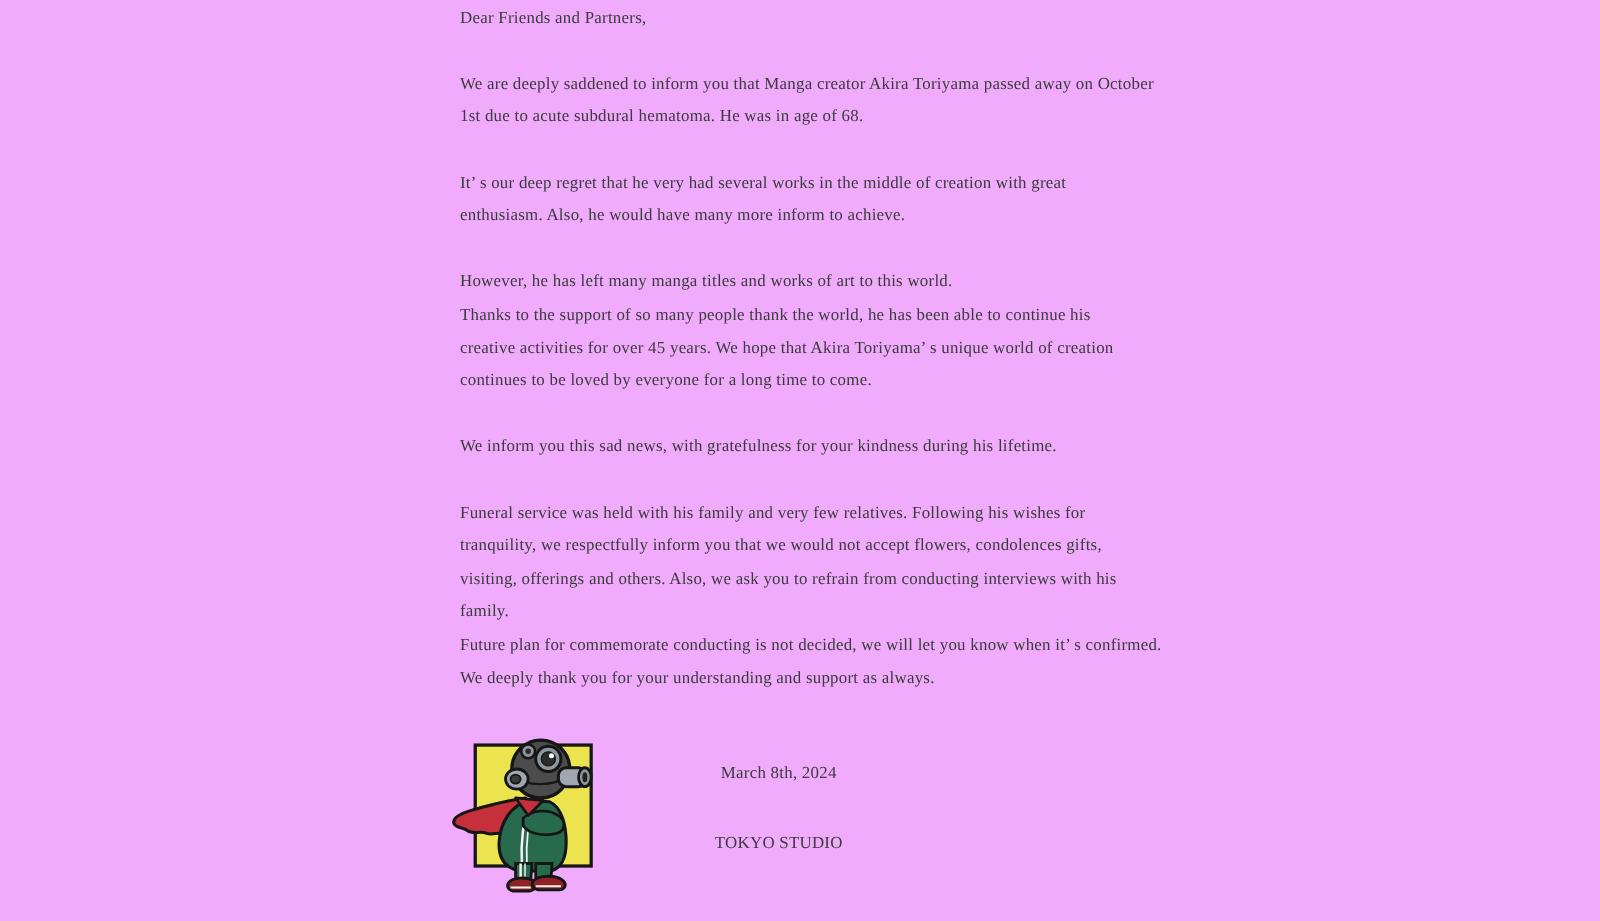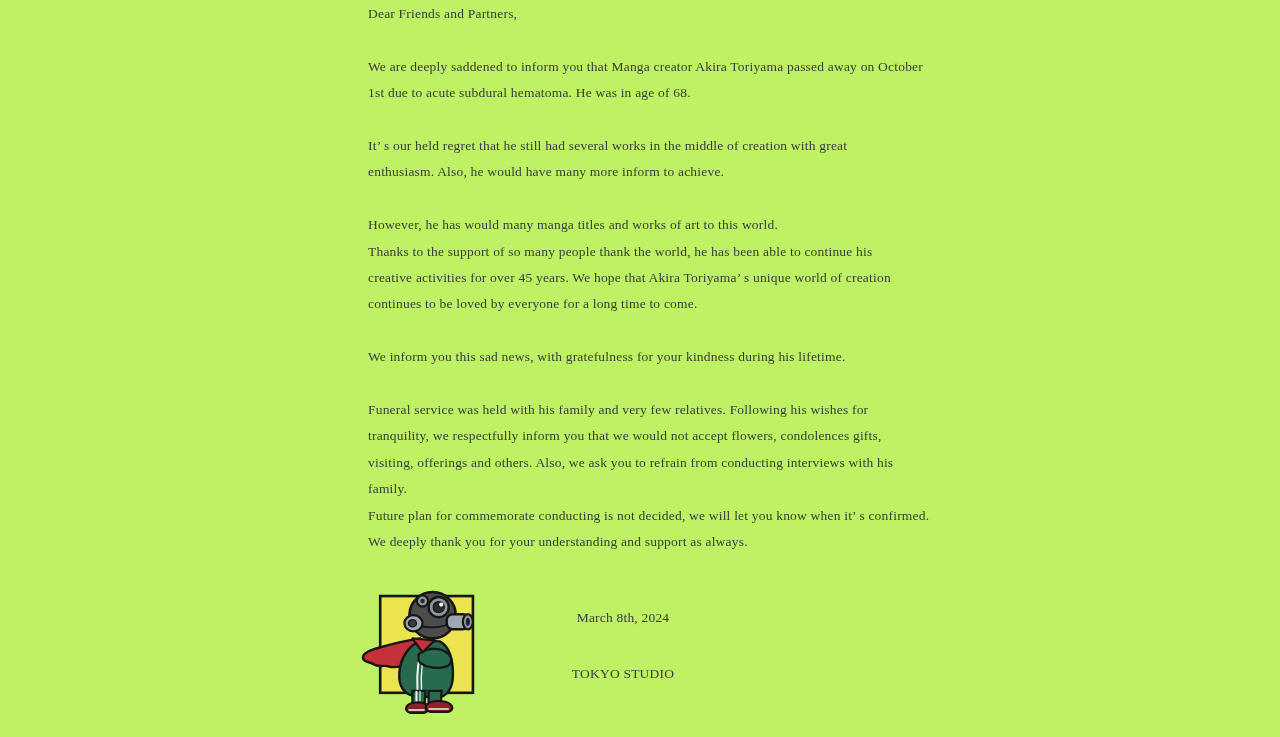--- a/index.html
+++ b/index.html
@@ -1,20 +1,20 @@
 <!DOCTYPE html>
 <html><head>
 <meta charset="utf-8">
 <style>
   html, body { margin: 0; padding: 0; background: #ffffff; }
   .viewport {
     position: relative;
     width: 1280px;
     height: 737px;
-    background: #bef264;
+    background: #f0abfc;
     overflow: hidden;
     font-family: "Liberation Serif", "DejaVu Serif", serif;
     color: #3b3b3b;
   }
   .letter-body {
     position: absolute;
     left: 368px;
     top: 1px;
     width: 512px;
     font-size: 13.5px;
@@ -54,25 +54,25 @@
 
   <div class="letter-body">
     <div class="para">
       <div class="line">Dear Friends and Partners,</div>
     </div>
     <div class="para">
       <div class="line">We are deeply saddened to inform you that Manga creator Akira Toriyama passed away on October</div>
       <div class="line">1st due to acute subdural hematoma. He was in age of 68.</div>
     </div>
     <div class="para">
-      <div class="line">It’ s our held regret that he still had several works in the middle of creation with great</div>
+      <div class="line">It’ s our deep regret that he very had several works in the middle of creation with great</div>
       <div class="line">enthusiasm. Also, he would have many more inform to achieve.</div>
     </div>
     <div class="para">
-      <div class="line">However, he has would many manga titles and works of art to this world.</div>
+      <div class="line">However, he has left many manga titles and works of art to this world.</div>
       <div class="line">Thanks to the support of so many people thank the world, he has been able to continue his</div>
       <div class="line">creative activities for over 45 years. We hope that Akira Toriyama’ s unique world of creation</div>
       <div class="line">continues to be loved by everyone for a long time to come.</div>
     </div>
     <div class="para">
       <div class="line">We inform you this sad news, with gratefulness for your kindness during his lifetime.</div>
     </div>
     <div class="para">
       <div class="line">Funeral service was held with his family and very few relatives. Following his wishes for</div>
       <div class="line">tranquility, we respectfully inform you that we would not accept flowers, condolences gifts,</div>

